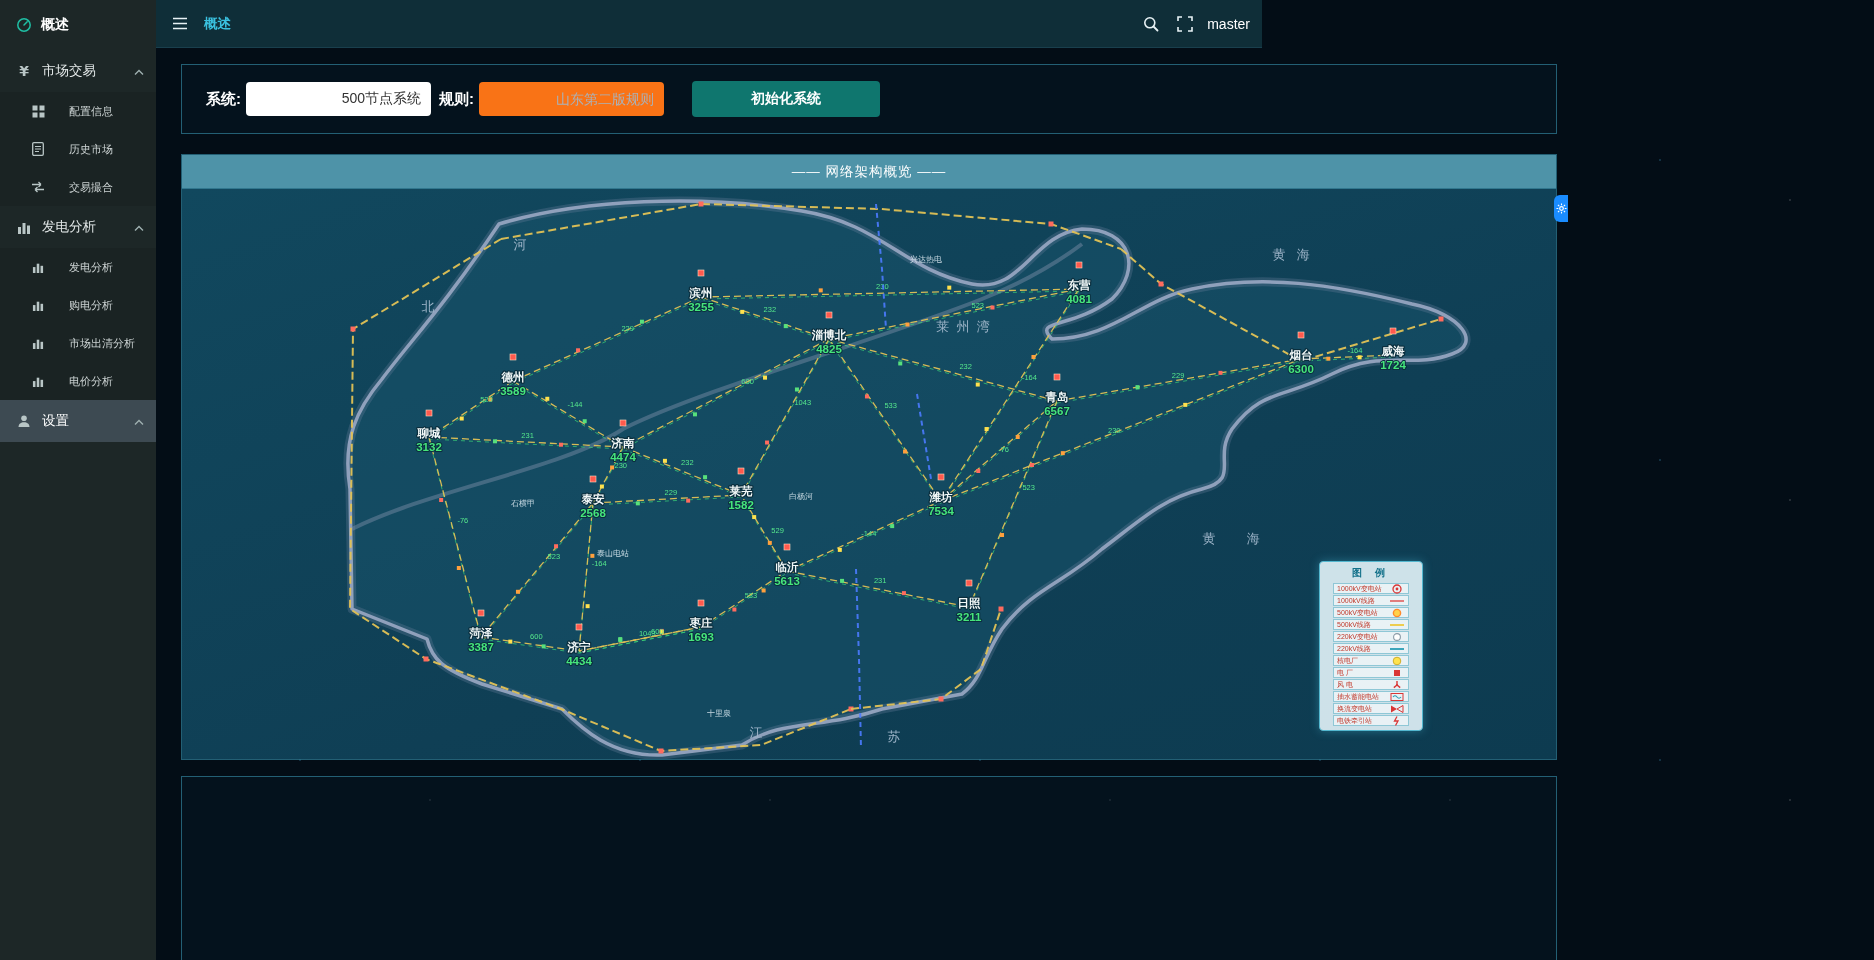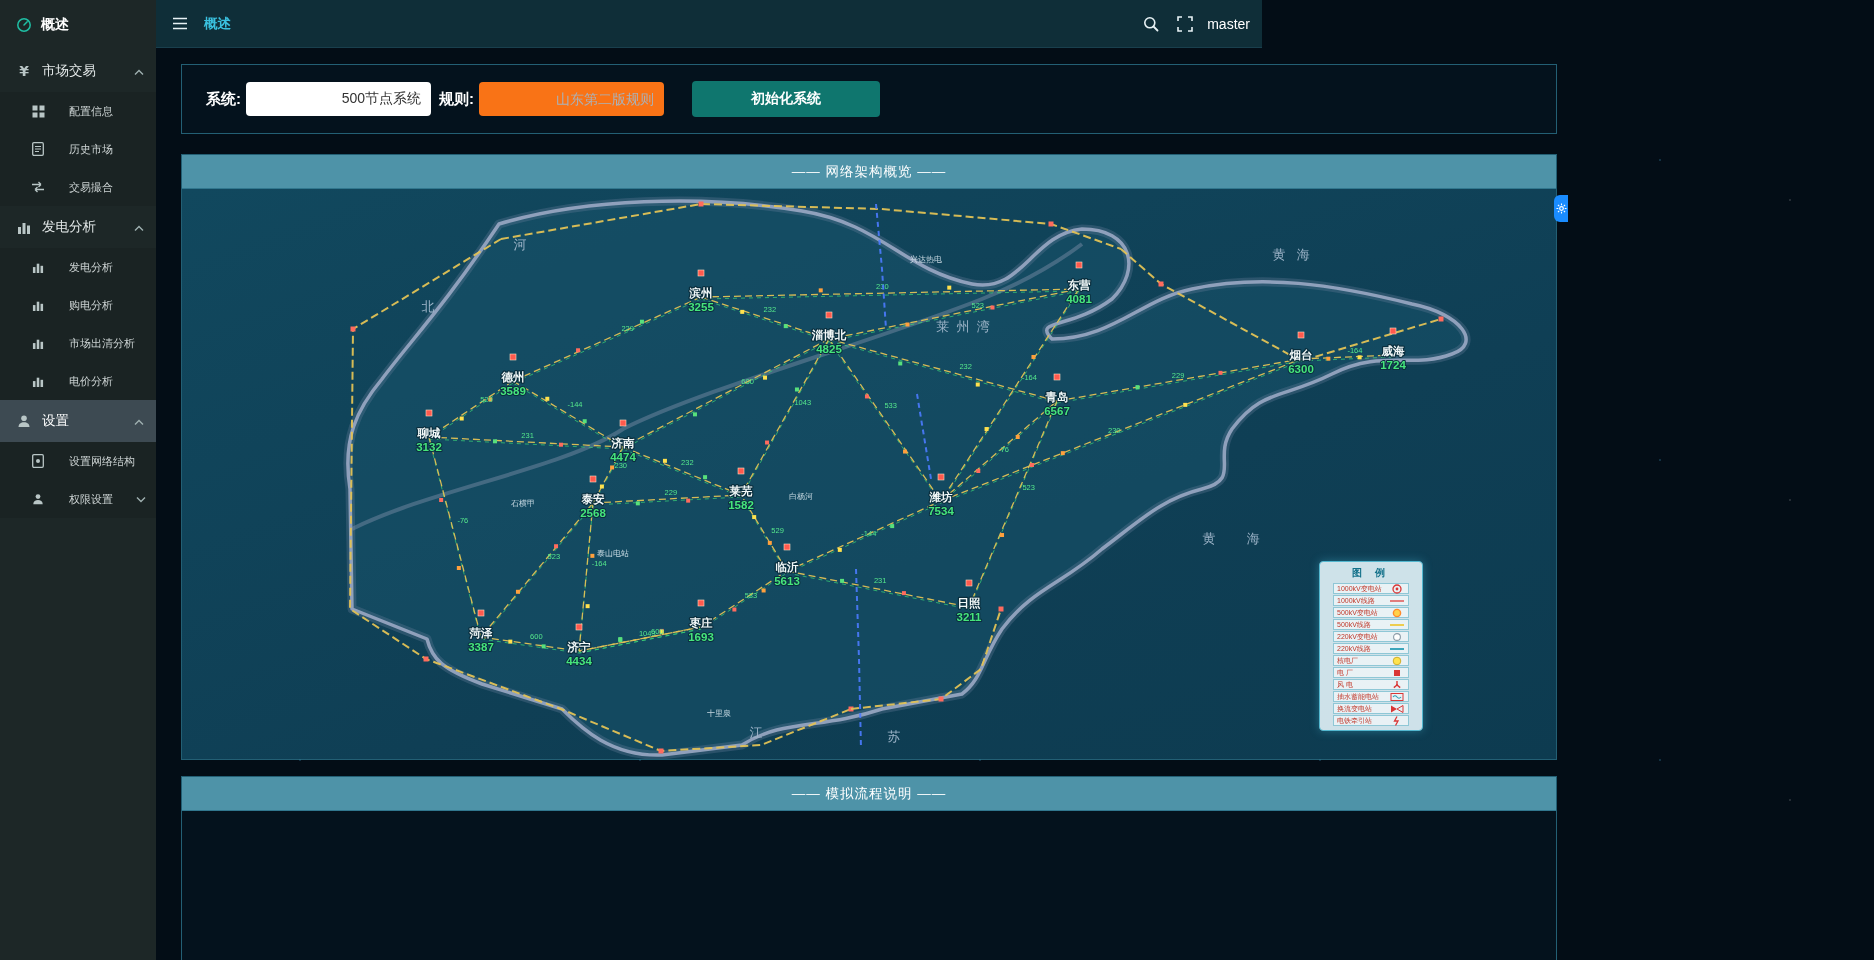--- a/index.html
+++ b/index.html
@@ -217,45 +217,20 @@
             <circle cx="7" cy="4.2" r="2.8" fill="currentColor"></circle>
             <path d="M1.5 13 C1.5 9.8 4 8.2 7 8.2 C10 8.2 12.5 9.8 12.5 13 Z" fill="currentColor"></path>
           </svg>
       </span>
       <span>设置</span>
       <span class="chev">
         <svg width="10" height="7" viewBox="0 0 10 7">
             <polyline points="1,5.5 5,1.5 9,5.5" fill="none" stroke="currentColor" stroke-width="1.4"></polyline>
           </svg>
       </span>
-    </div>
-    <div class="submenu">
-      <div class="sub-item">
-        <span class="icn">
-          <svg width="12" height="14" viewBox="0 0 12 14">
-              <rect x="0.7" y="0.7" width="10.6" height="12.6" rx="1.2" fill="none" stroke="currentColor" stroke-width="1.3"></rect>
-              <circle cx="6" cy="7" r="2" fill="currentColor"></circle>
-            </svg>
-        </span>
-        <span>设置网络结构</span>
-      </div>
-      <div class="sub-item">
-        <span class="icn">
-          <svg width="12" height="12" viewBox="0 0 14 14">
-              <circle cx="7" cy="4.2" r="2.8" fill="currentColor"></circle>
-              <path d="M1.5 13 C1.5 9.8 4 8.2 7 8.2 C10 8.2 12.5 9.8 12.5 13 Z" fill="currentColor"></path>
-            </svg>
-        </span>
-        <span>权限设置</span>
-        <span class="chev">
-          <svg width="10" height="7" viewBox="0 0 10 7">
-              <polyline points="1,1.5 5,5.5 9,1.5" fill="none" stroke="currentColor" stroke-width="1.4"></polyline>
-            </svg>
-        </span>
-      </div>
     </div>
   </aside>
 
   <header class="topbar">
     <span class="tb-icon" style="margin-left:0">
       <svg width="16" height="13" viewBox="0 0 16 13">
           <path d="M1 1.5 H15 M1 6.5 H15 M1 11.5 H15" stroke="currentColor" stroke-width="1.6"></path>
         </svg>
     </span>
     <span class="tab">概述</span>
@@ -598,21 +573,20 @@
               <span class="lg-label">电铁牵引站</span>
               <svg class="lg-sym" width="16" height="10" viewBox="0 0 16 10">
                 <path d="M8 0.5 L5.5 5 L9 5 L6.5 9.5" fill="none" stroke="#d93636" stroke-width="1.3"></path>
               </svg>
             </div>
           </div>
       </div>
     </section>
 
     <section class="panel process-panel">
-      <div class="panel-header">—— 模拟流程说明 ——</div>
       <div class="process-body"></div>
     </section>
 
   </main>
 
   <div class="edge-tab">
     <span>
       <svg width="11" height="11" viewBox="0 0 12 12">
           <circle cx="6" cy="6" r="2" fill="none" stroke="#fff" stroke-width="1.3"></circle>
           <path d="M6 0.5 V2.5 M6 9.5 V11.5 M0.5 6 H2.5 M9.5 6 H11.5 M2.1 2.1 L3.5 3.5 M8.5 8.5 L9.9 9.9 M9.9 2.1 L8.5 3.5 M3.5 8.5 L2.1 9.9" stroke="#fff" stroke-width="1.2"></path>

